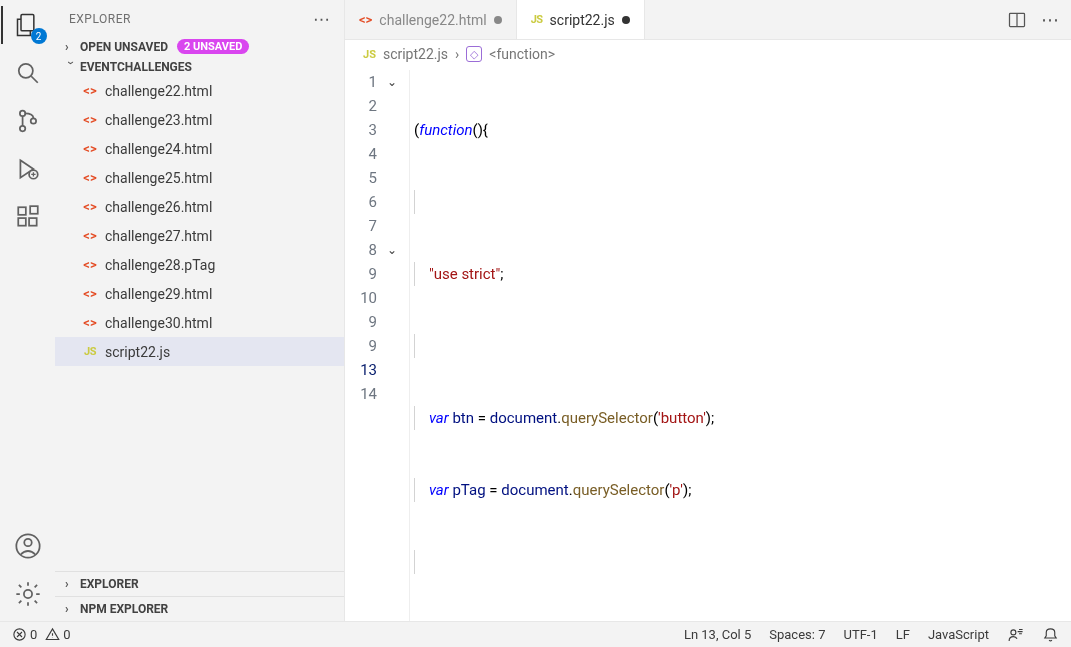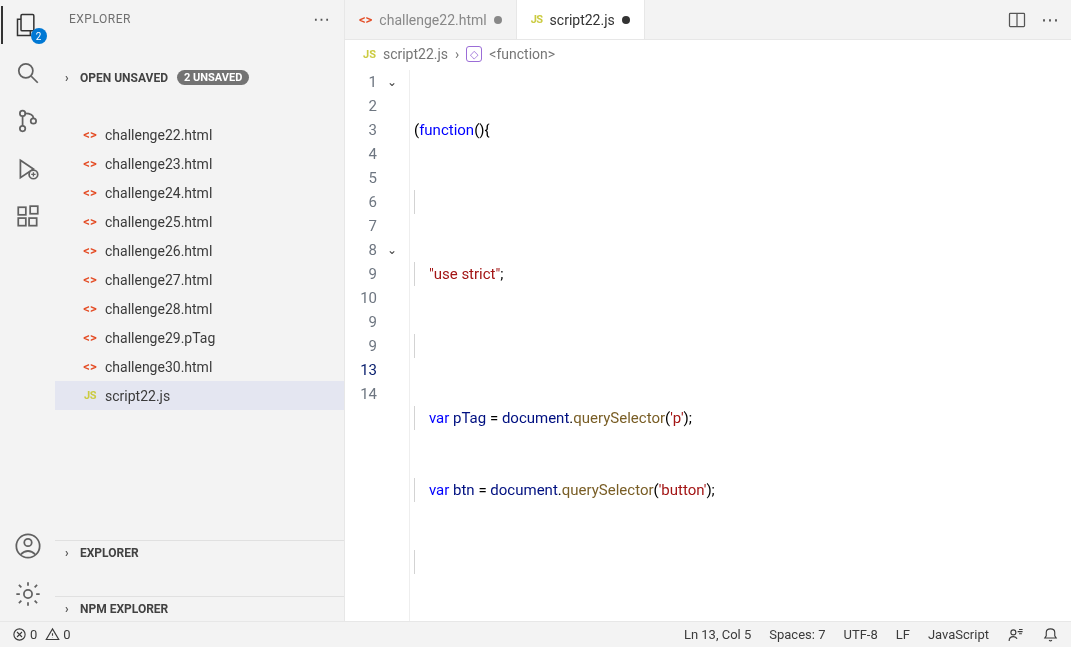--- a/index.html
+++ b/index.html
@@ -76,21 +76,20 @@
       justify-content: center;
       padding: 0 4px;
     }
     
     .sidebar {
       width: 290px;
       background: #f3f3f3;
       display: flex;
       flex-direction: column;
       border-right: 1px solid #e7e7e7;
-      gap: 31px;
     }
     .sidebar-header {
       display: flex;
       align-items: center;
       justify-content: space-between;
       padding: 8px 14px 5px;
       height: 35px;
     }
     .sidebar-title {
       font-size: 12px;
@@ -111,21 +110,21 @@
       color: #424242;
       cursor: pointer;
       gap: 3px;
     }
     .chev {
       font-size: 12px;
       color: #555;
       width: 12px;
     }
     .unsaved-badge {
-      background: #737373;
+      background: #d946ef;
       color: #fff;
       font-size: 11px;
       border-radius: 9px;
       padding: 1px 7px;
       margin-left: 6px;
     }
     .folder-section {
       padding: 2px 10px;
       font-size: 12px;
       font-weight: 700;
@@ -285,21 +284,21 @@
       position: relative;
     }
     .indent-guide {
       position: absolute;
       left: 4px;
       top: 0;
       width: 1px;
       height: 100%;
       border-left: 1px solid #d3d3d3;
     }
-    .t-k { color: #0000ff; }
+    .t-k { color: #0000ff; font-style: italic; }
     .t-str { color: #a31515; }
     .t-var { color: #001080; }
     .t-p { color: #000; }
     .t-op { color: #000; }
     .t-call { color: #795e26; }
     
     .status-bar {
       height: 26px;
       background: #f3f3f3;
       border-top: 1px solid #e7e7e7;
@@ -387,20 +386,24 @@
   <div class="sidebar">
     <div class="sidebar-header">
       <span class="sidebar-title">EXPLORER</span>
       <span class="ellipsis">⋯</span>
     </div>
     <div class="section-header">
       <span class="chev">›</span>
       <span>OPEN UNSAVED</span>
       <span class="unsaved-badge">2 UNSAVED</span>
     </div>
+    <div class="folder-section">
+      <span class="chev" style="transform:rotate(90deg)">›</span>
+      <span>EVENTCHALLENGES</span>
+    </div>
     <div class="file-list">
       <div class="file-item">
           <span class="file-icon html-icon">&lt;&gt;</span>
           <span>challenge22.html</span>
         </div>
       <div class="file-item">
           <span class="file-icon html-icon">&lt;&gt;</span>
           <span>challenge23.html</span>
         </div>
       <div class="file-item">
@@ -414,25 +417,25 @@
       <div class="file-item">
           <span class="file-icon html-icon">&lt;&gt;</span>
           <span>challenge26.html</span>
         </div>
       <div class="file-item">
           <span class="file-icon html-icon">&lt;&gt;</span>
           <span>challenge27.html</span>
         </div>
       <div class="file-item">
           <span class="file-icon html-icon">&lt;&gt;</span>
-          <span>challenge28.html</span>
-        </div>
-      <div class="file-item">
-          <span class="file-icon html-icon">&lt;&gt;</span>
-          <span>challenge29.pTag</span>
+          <span>challenge28.pTag</span>
+        </div>
+      <div class="file-item">
+          <span class="file-icon html-icon">&lt;&gt;</span>
+          <span>challenge29.html</span>
         </div>
       <div class="file-item">
           <span class="file-icon html-icon">&lt;&gt;</span>
           <span>challenge30.html</span>
         </div>
       <div class="file-item selected">
           <span class="file-icon js-icon">JS</span>
           <span>script22.js</span>
         </div>
     </div>
@@ -490,22 +493,22 @@
         <div class="ln"><span>9</span></div>
         <div class="ln"><span>9</span></div>
         <div class="ln hascur"><span>13</span></div>
         <div class="ln"><span>14</span></div>
       </div>
       <div class="code-lines">
         <div class="line"><span class="t-p">(</span><span class="t-k">function</span><span class="t-p">(){</span><span style="background:#d6d6d6;">​</span></div>
         <div class="line"><span class="indent-guide"></span></div>
         <div class="line"><span class="indent-guide"></span>    <span class="t-str">"use strict"</span><span class="t-p">;</span></div>
         <div class="line"><span class="indent-guide"></span></div>
+        <div class="line"><span class="indent-guide"></span>    <span class="t-k">var</span> <span class="t-var">btn</span> <span class="t-op">=</span> <span class="t-var">document</span><span class="t-p">.</span><span class="t-call">querySelector</span><span class="t-p">(</span><span class="t-str">'button'</span><span class="t-p">);</span></div>
         <div class="line"><span class="indent-guide"></span>    <span class="t-k">var</span> <span class="t-var">pTag</span> <span class="t-op">=</span> <span class="t-var">document</span><span class="t-p">.</span><span class="t-call">querySelector</span><span class="t-p">(</span><span class="t-str">'p'</span><span class="t-p">);</span></div>
-        <div class="line"><span class="indent-guide"></span>    <span class="t-k">var</span> <span class="t-var">btn</span> <span class="t-op">=</span> <span class="t-var">document</span><span class="t-p">.</span><span class="t-call">querySelector</span><span class="t-p">(</span><span class="t-str">'button'</span><span class="t-p">);</span></div>
         <div class="line"><span class="indent-guide"></span></div>
         
         
         
         
         
         
         
       </div>
     </div>
@@ -523,21 +526,21 @@
   <div class="status-item">
     <svg width="15" height="15" viewBox="0 0 24 24" fill="none" stroke="currentColor" stroke-width="1.8">
         <path d="M12 3 L22 20 H2 Z"></path>
         <path d="M12 10 V14 M12 17 V17.5"></path>
       </svg>
     <span>0</span>
   </div>
   <div class="status-right">
     <div class="status-item">Ln 13, Col 5</div>
     <div class="status-item">Spaces: 7</div>
-    <div class="status-item">UTF-8</div>
+    <div class="status-item">UTF-1</div>
     <div class="status-item">LF</div>
     <div class="status-item">JavaScript</div>
     <div class="status-item">
       <svg width="17" height="17" viewBox="0 0 24 24" fill="none" stroke="currentColor" stroke-width="1.6">
           <circle cx="9" cy="9" r="3.5"></circle>
           <path d="M3 21 Q3 15 9 15 Q13 15 14 18"></path>
           <path d="M15 8 L22 8 M17 5 L22 5 M17 11 L21 11"></path>
         </svg>
     </div>
     <div class="status-item">

